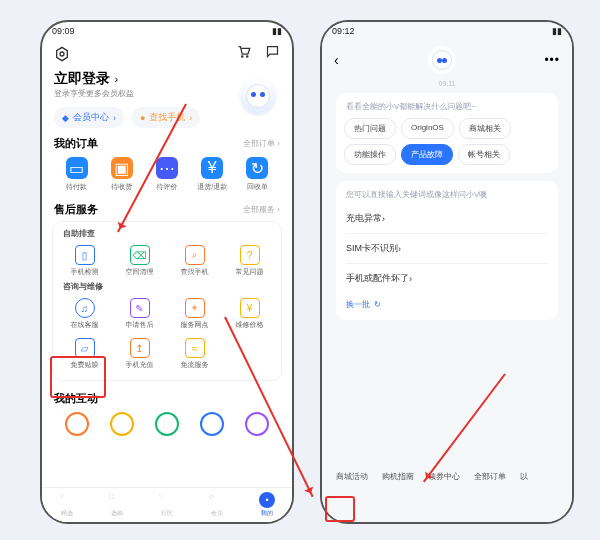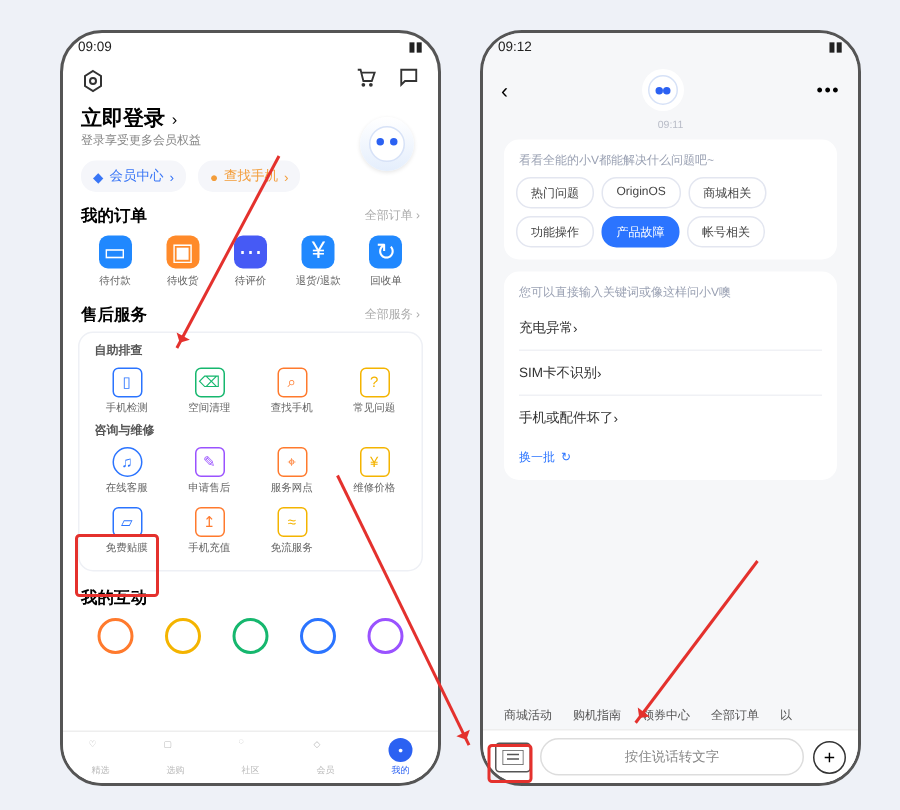--- a/index.html
+++ b/index.html
@@ -318,31 +318,20 @@
       </div>
 
       <div class="sug">
         <span>商城活动</span>
         <span>购机指南</span>
         <span>领券中心</span>
         <span>全部订单</span>
         <span>以</span>
       </div>
 
-      <div class="inpbar">
-        <div class="kbd">
-            <svg width="14" height="10" viewBox="0 0 14 10">
-              <rect x="0" y="0" width="14" height="10" fill="none" stroke="#555"></rect>
-              <line x1="3" y1="3" x2="11" y2="3" stroke="#555"></line>
-              <line x1="3" y1="6" x2="11" y2="6" stroke="#555"></line>
-            </svg>
-          </div>
-        <div class="field">按住说话转文字</div>
-        <div class="plus">+</div>
-      </div>
     </div>
   </div>
 
   <div class="redbox" style="left:50px;top:356px;width:52px;height:38px"></div>
   <div class="redbox" style="left:325px;top:496px;width:26px;height:22px"></div>
   <div class="arrow" style="left:186px;top:103px;width:145px;transform:rotate(118deg)"></div>
   <div class="arrow" style="left:225px;top:316px;width:200px;transform:rotate(64deg)"></div>
   <div class="arrow" style="left:505px;top:373px;width:135px;transform:rotate(127deg)"></div>
 </div>
 

